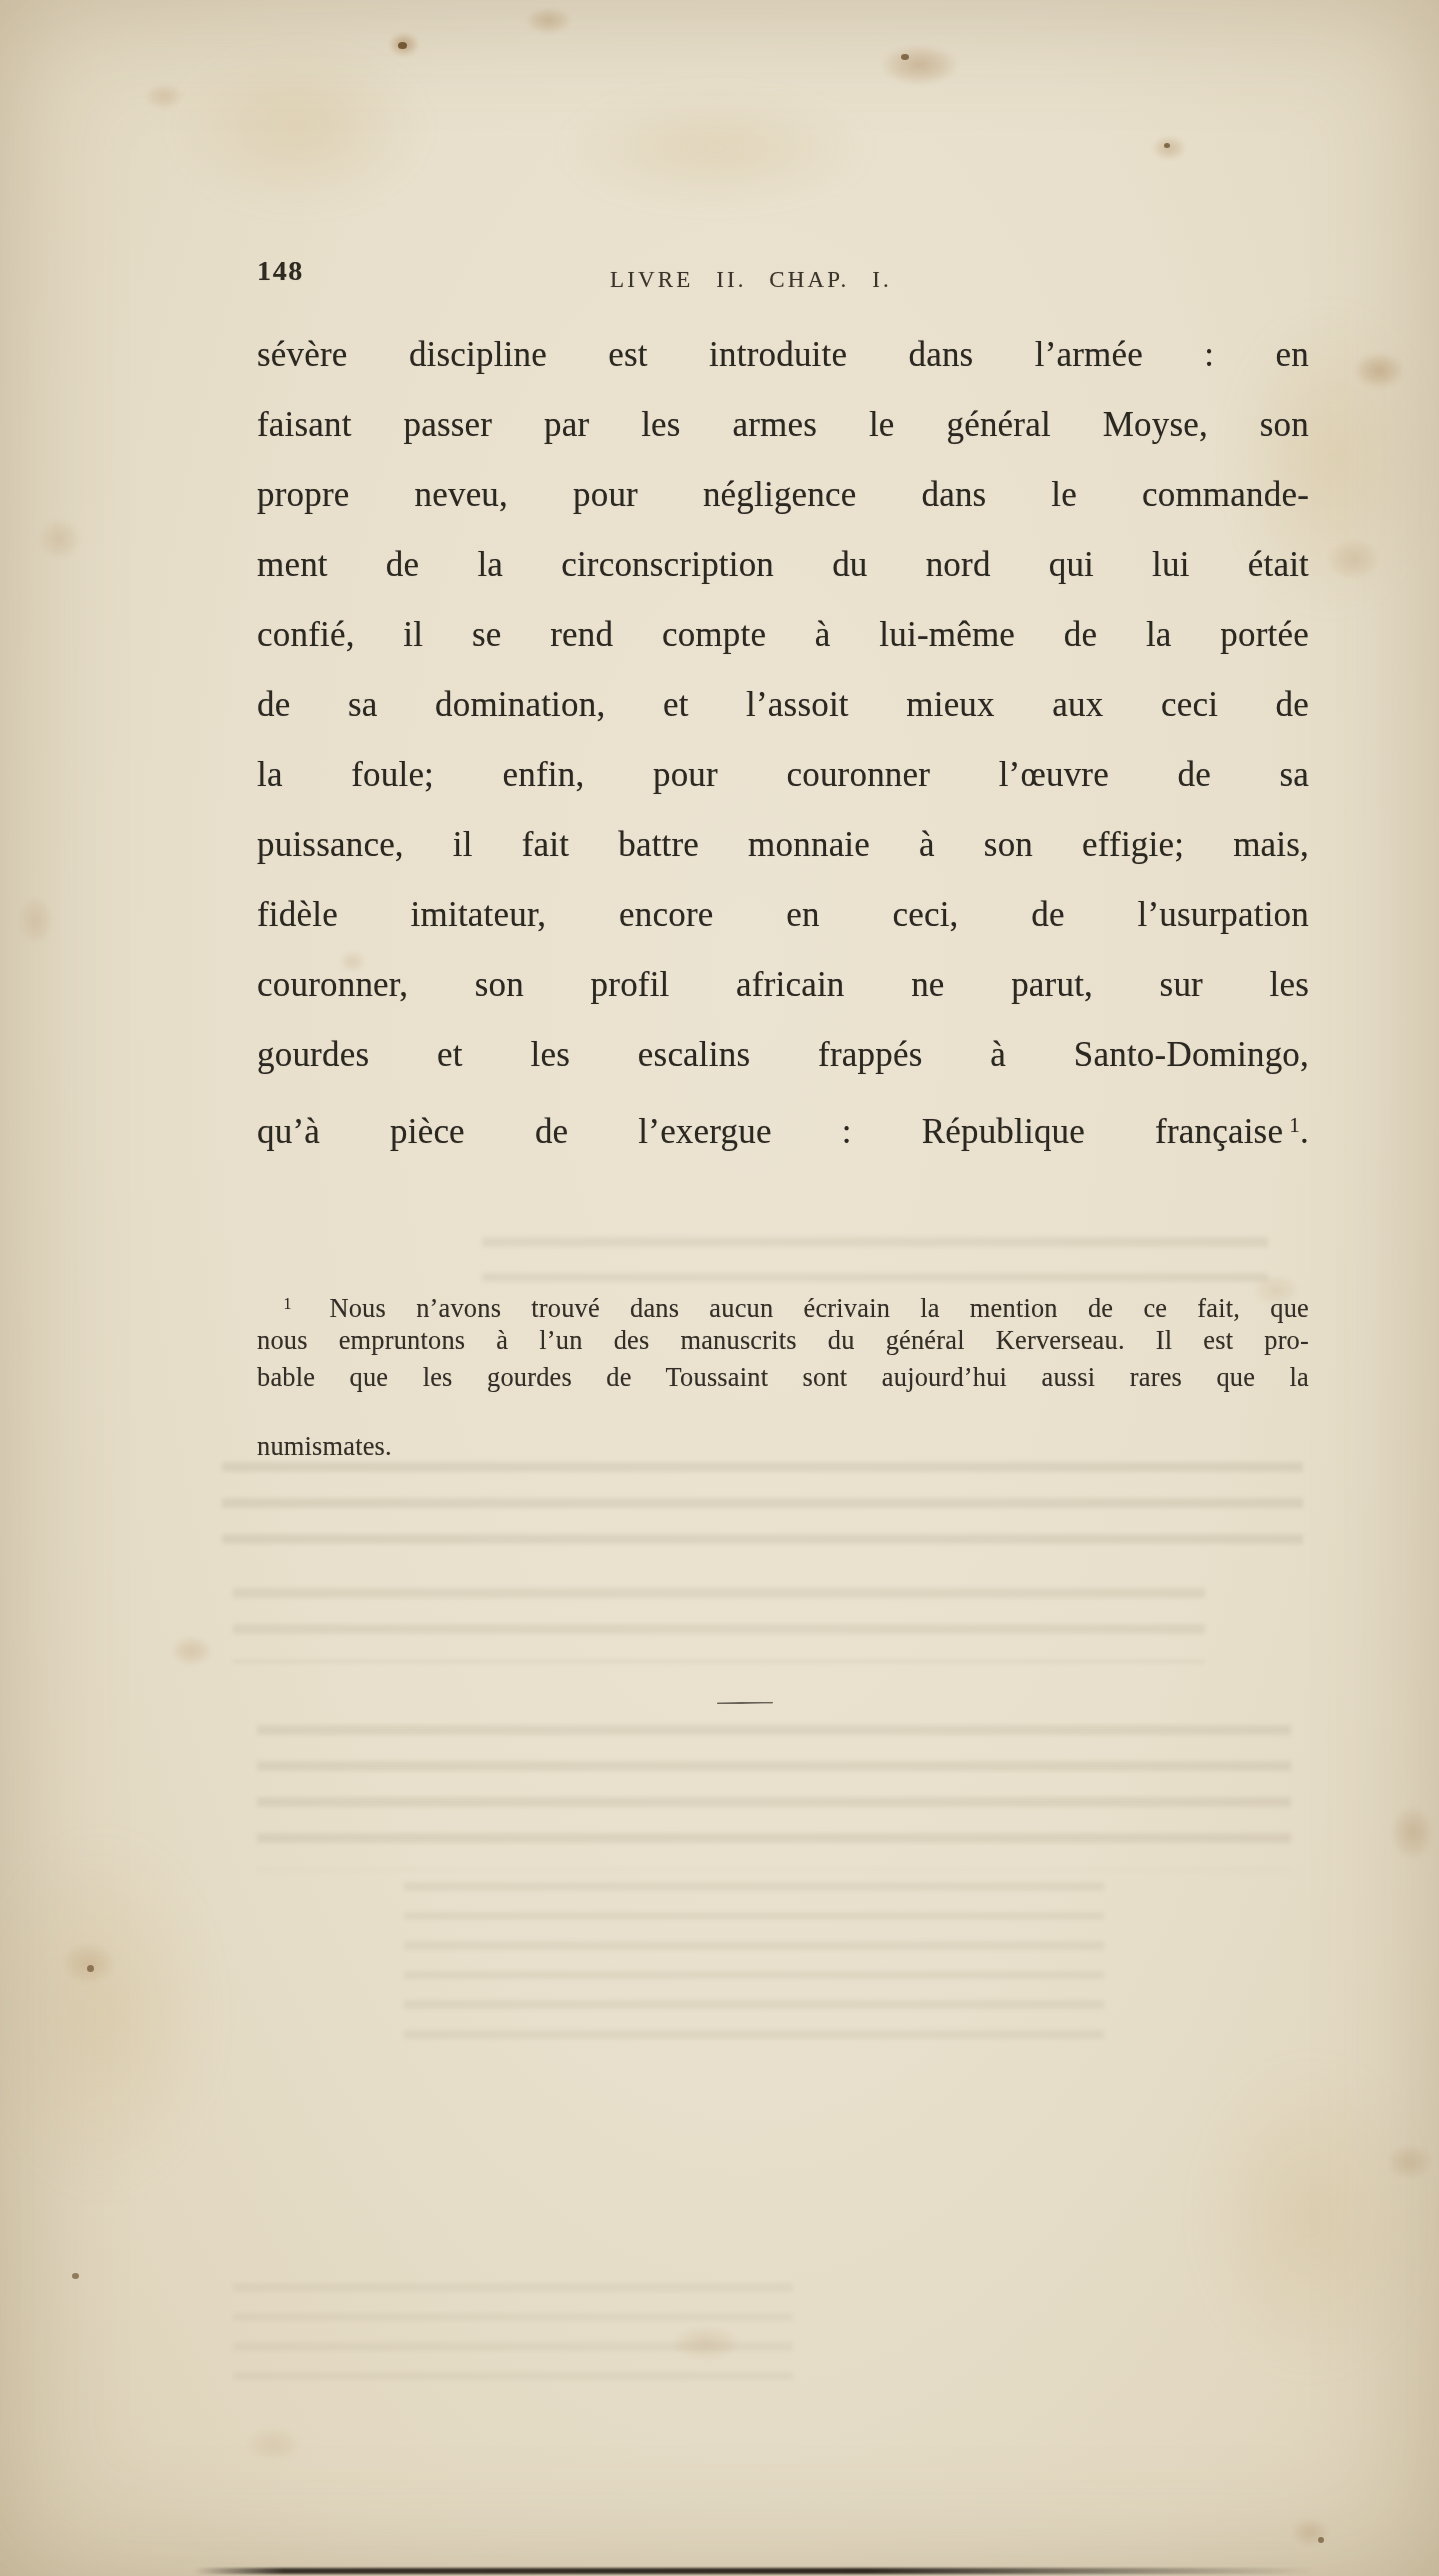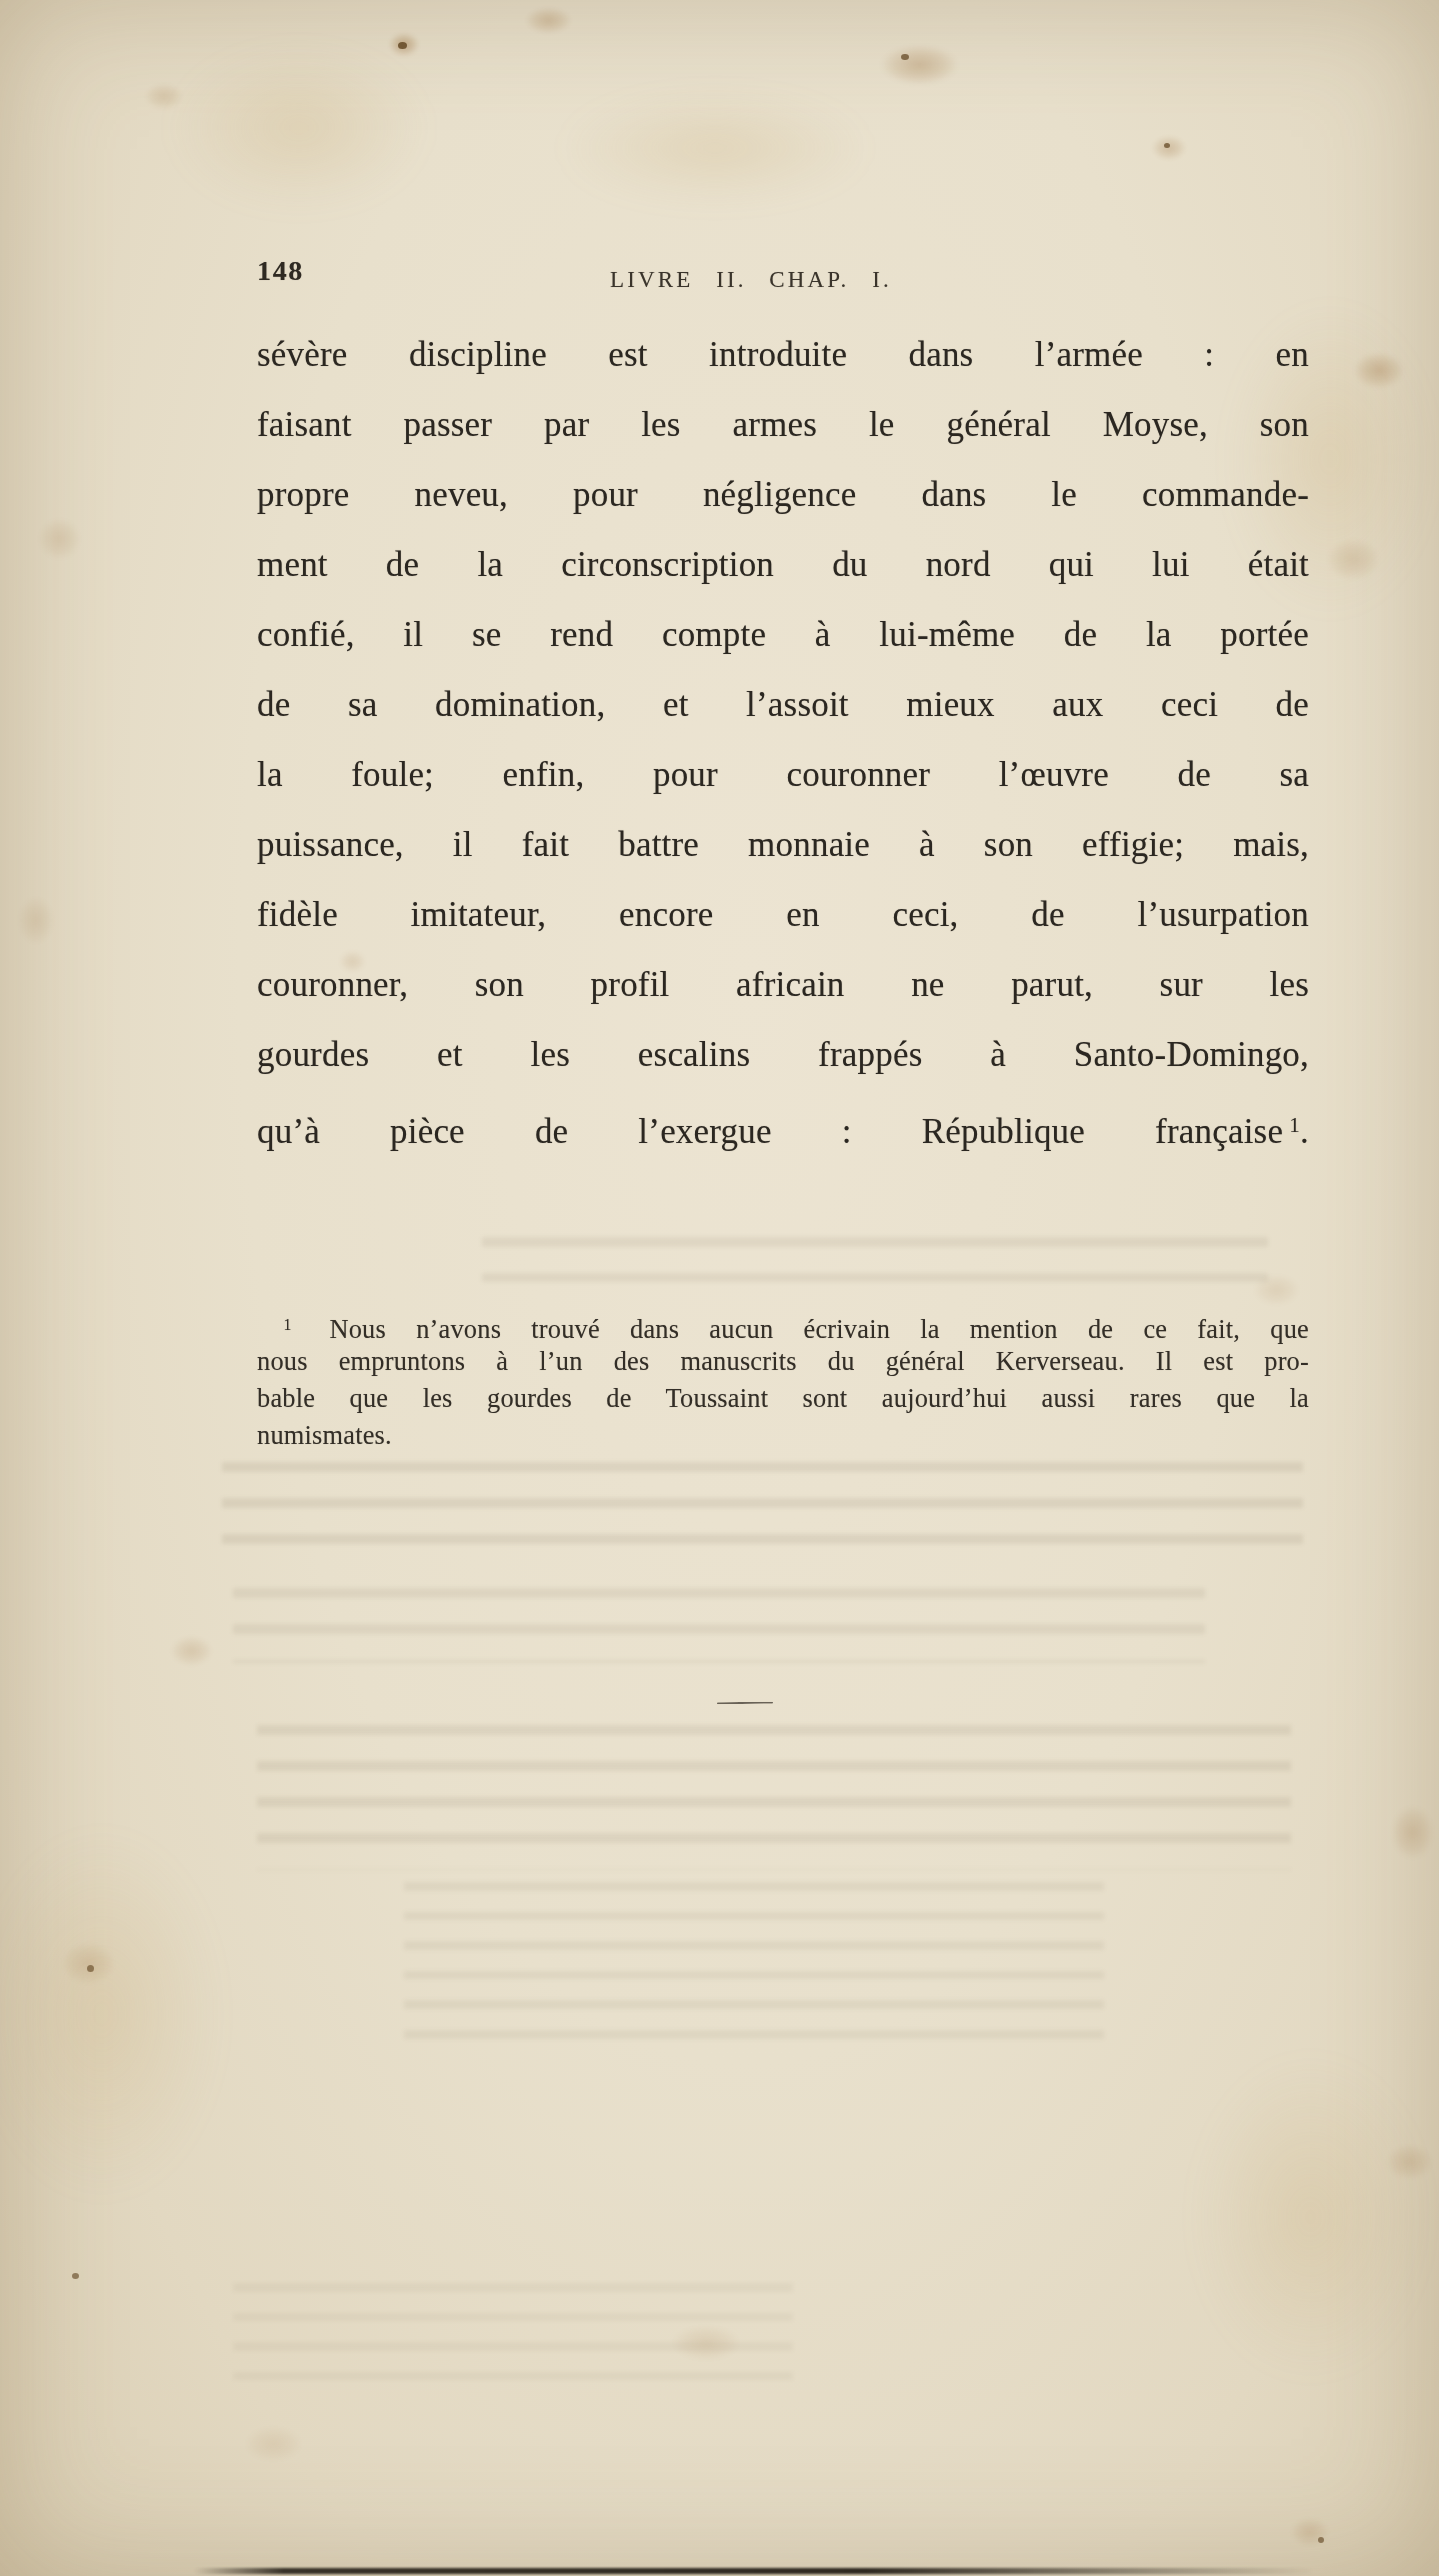--- a/index.html
+++ b/index.html
@@ -53,22 +53,22 @@
   .footnote {
     position: absolute; left: 257px; top: 1285px; width: 1052px;
     font-size: 26.4px; letter-spacing: 0.2px; color: #332e27;
     text-shadow: 0 0 0.8px rgba(40,35,28,0.3);
   }
   .fl {
     height: 37px; line-height: 37px;
     text-align: justify; text-align-last: justify;
     white-space: nowrap;
   }
-  .fl.first { text-indent: 26.4px; margin-top: 21px; }
-  .fl.last { text-align-last: left; }
+  .fl.first { text-indent: 26.4px; }
+  .fl.last { text-align-last: left; margin-top: 32px; }
   .fn-marker { font-size: 60%; vertical-align: 7.8px; margin-right: 7.8px; }
 
   
   .separator {
     position: absolute; left: 717px; top: 1702px; width: 56px; height: 0;
     border-top: 2.3px solid rgba(62, 55, 45, 0.75);
     border-radius: 1.6px;
     transform: rotate(-0.6deg);
   }
 

